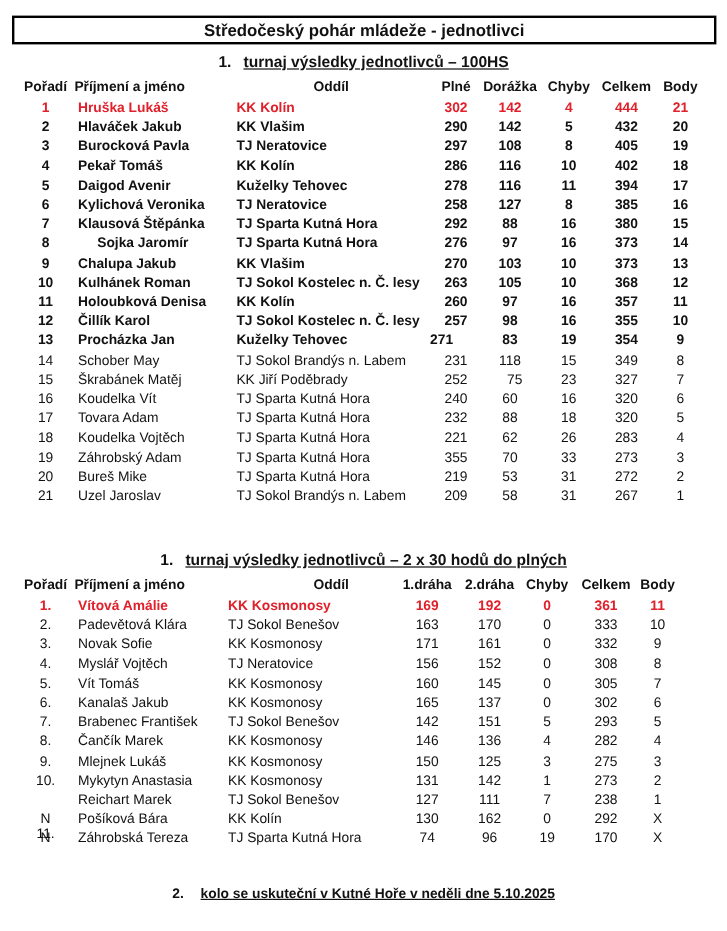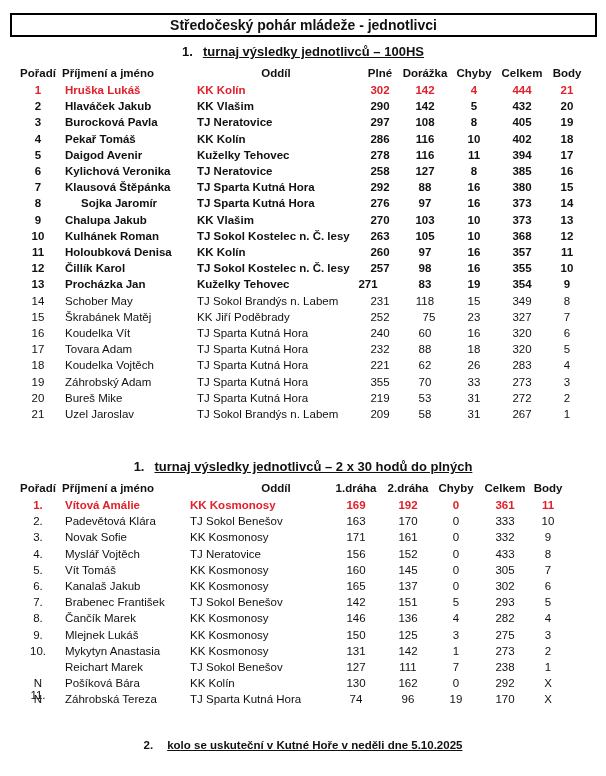--- a/index.html
+++ b/index.html
@@ -298,21 +298,21 @@
       <span class="c" style="left: 505px;">332</span>
       <span class="c" style="left: 548px;">9</span>
     </div>
     <div class="row" style="top: 545.6px;">
       <span class="c" style="left: 38px;">4.</span>
       <span style="left: 65px;">Myslář Vojtěch</span>
       <span style="left: 190px;">TJ Neratovice</span>
       <span class="c" style="left: 356px;">156</span>
       <span class="c" style="left: 408px;">152</span>
       <span class="c" style="left: 456px;">0</span>
-      <span class="c" style="left: 505px;">433</span>
+      <span class="c" style="left: 505px;">308</span>
       <span class="c" style="left: 548px;">8</span>
     </div>
     <div class="row" style="top: 561.8px;">
       <span class="c" style="left: 38px;">5.</span>
       <span style="left: 65px;">Vít Tomáš</span>
       <span style="left: 190px;">KK Kosmonosy</span>
       <span class="c" style="left: 356px;">160</span>
       <span class="c" style="left: 408px;">145</span>
       <span class="c" style="left: 456px;">0</span>
       <span class="c" style="left: 505px;">305</span>

